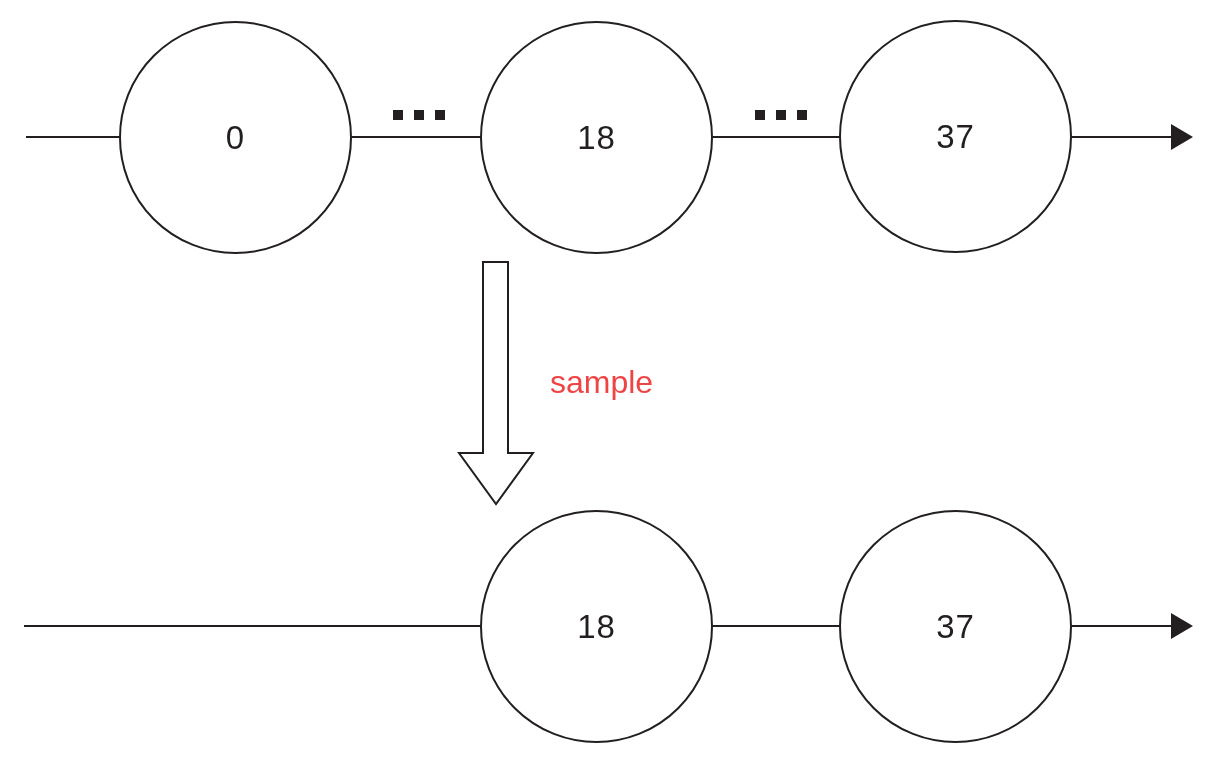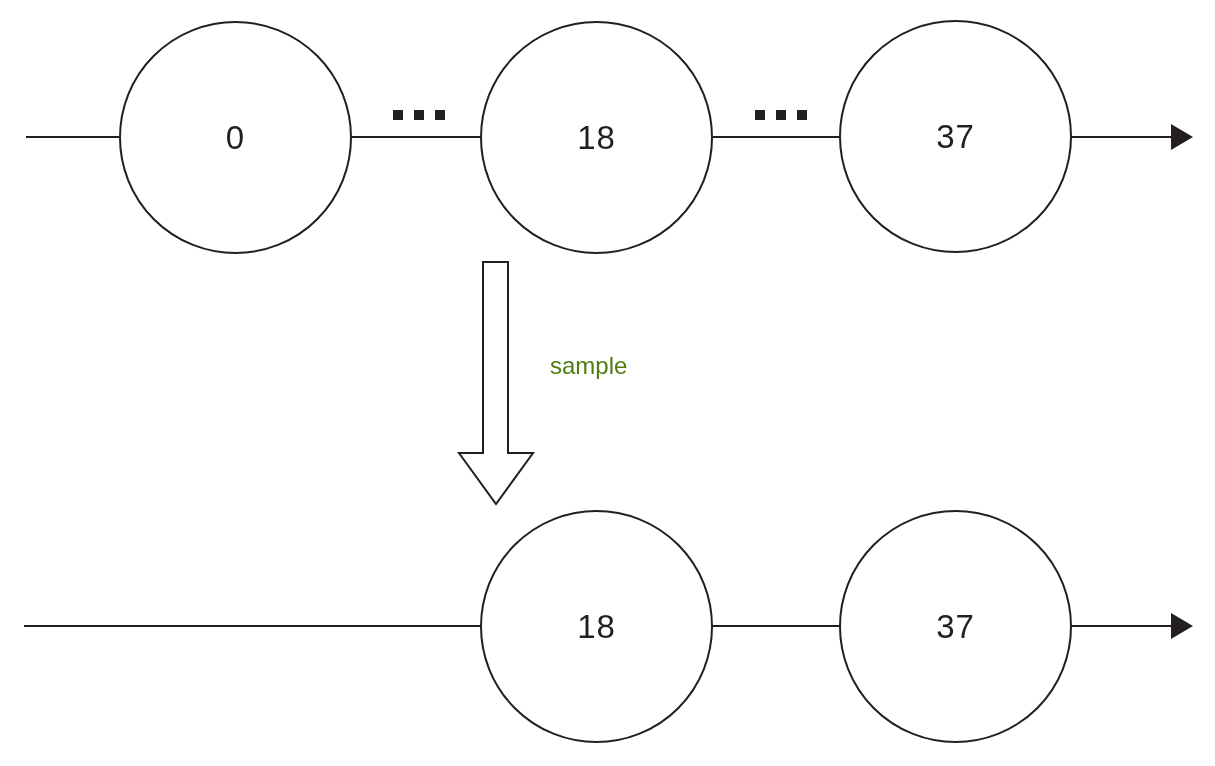--- a/index.html
+++ b/index.html
@@ -55,24 +55,24 @@
     background: #231f20;
   }
   .sample-arrow-svg {
     position: absolute;
     left: 455px;
     top: 258px;
   }
   .sample-label {
     position: absolute;
     left: 550px;
-    top: 353px;
-    font-size: 24px;
+    top: 365px;
+    font-size: 32px;
     line-height: 1.1;
-    color: #4d7c0f;
+    color: #ef4444;
   }
 </style>
 </head>
 <body>
 
 <div class="canvas">
 
   <div class="line" style="left:26px;  top:136px; width:94px;"></div>
   <div class="line" style="left:351px; top:136px; width:130px;"></div>
   <div class="line" style="left:711px; top:136px; width:129px;"></div>

